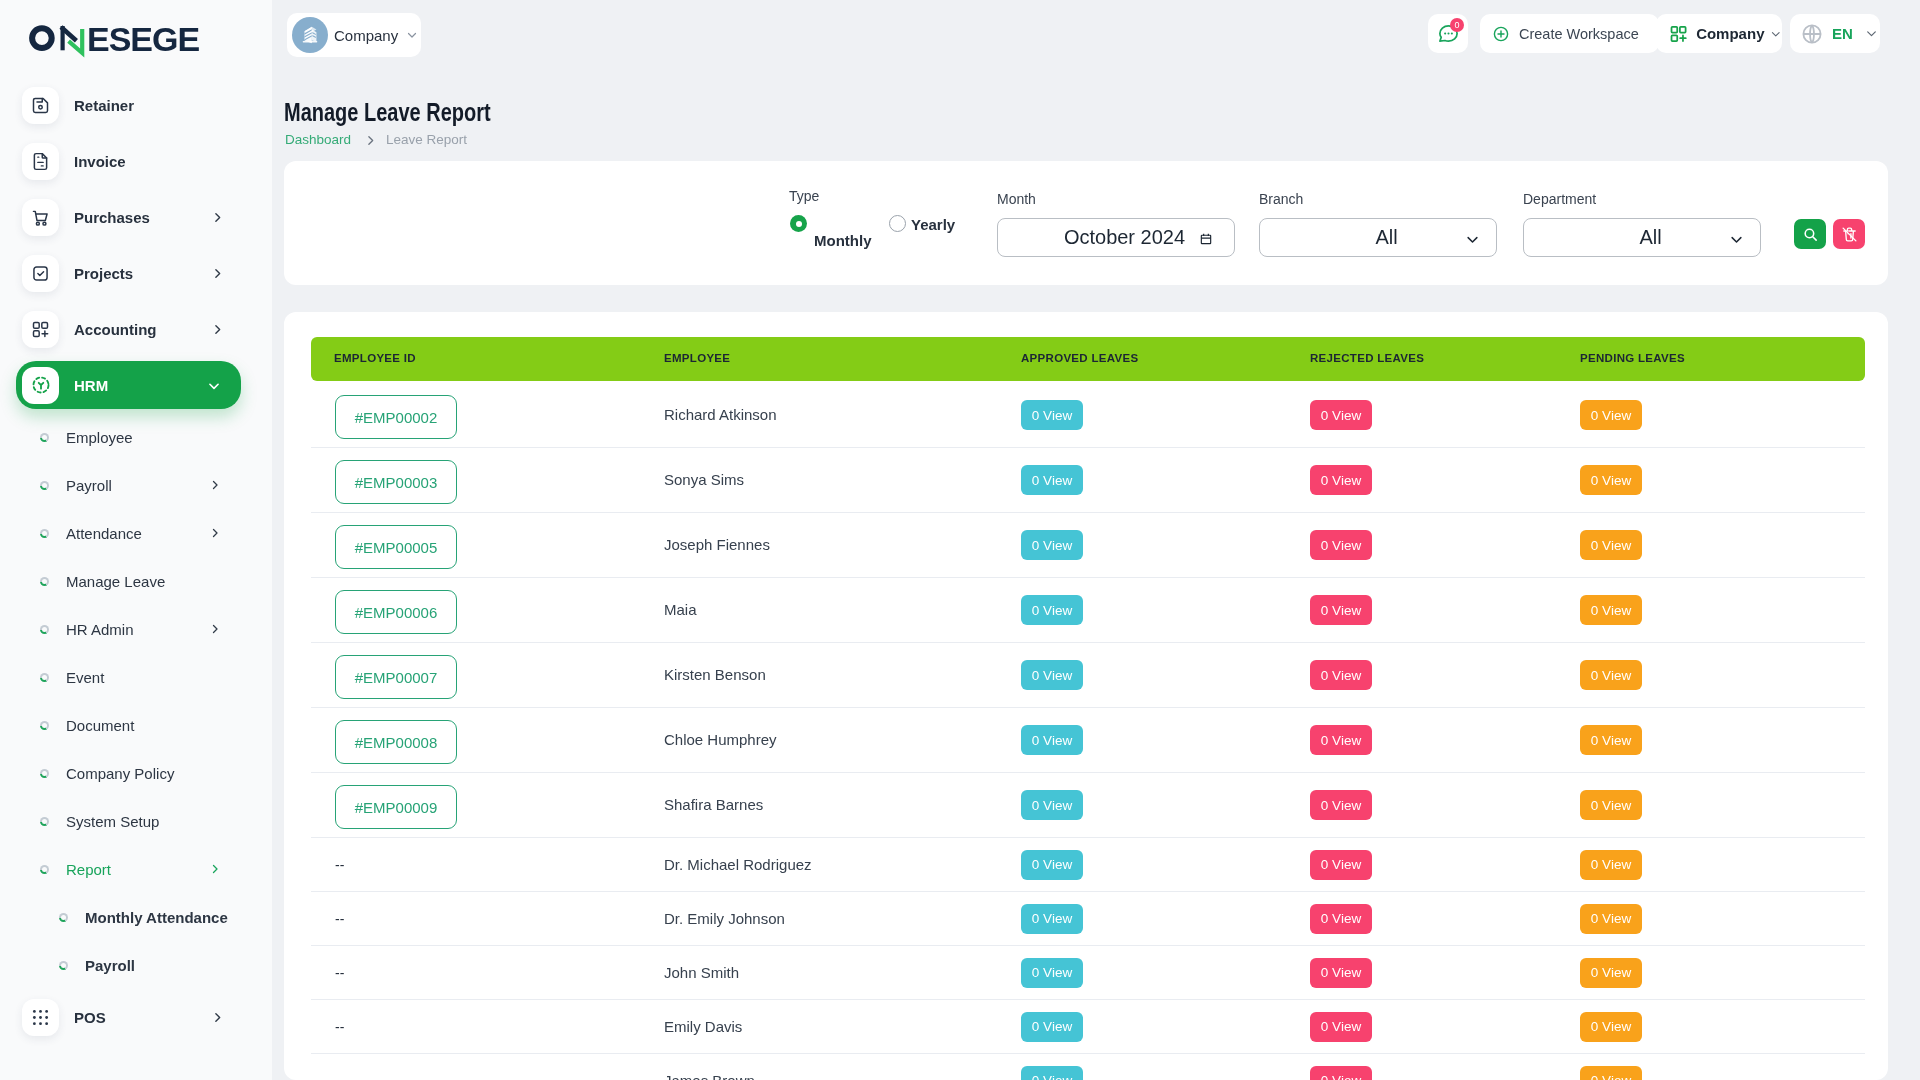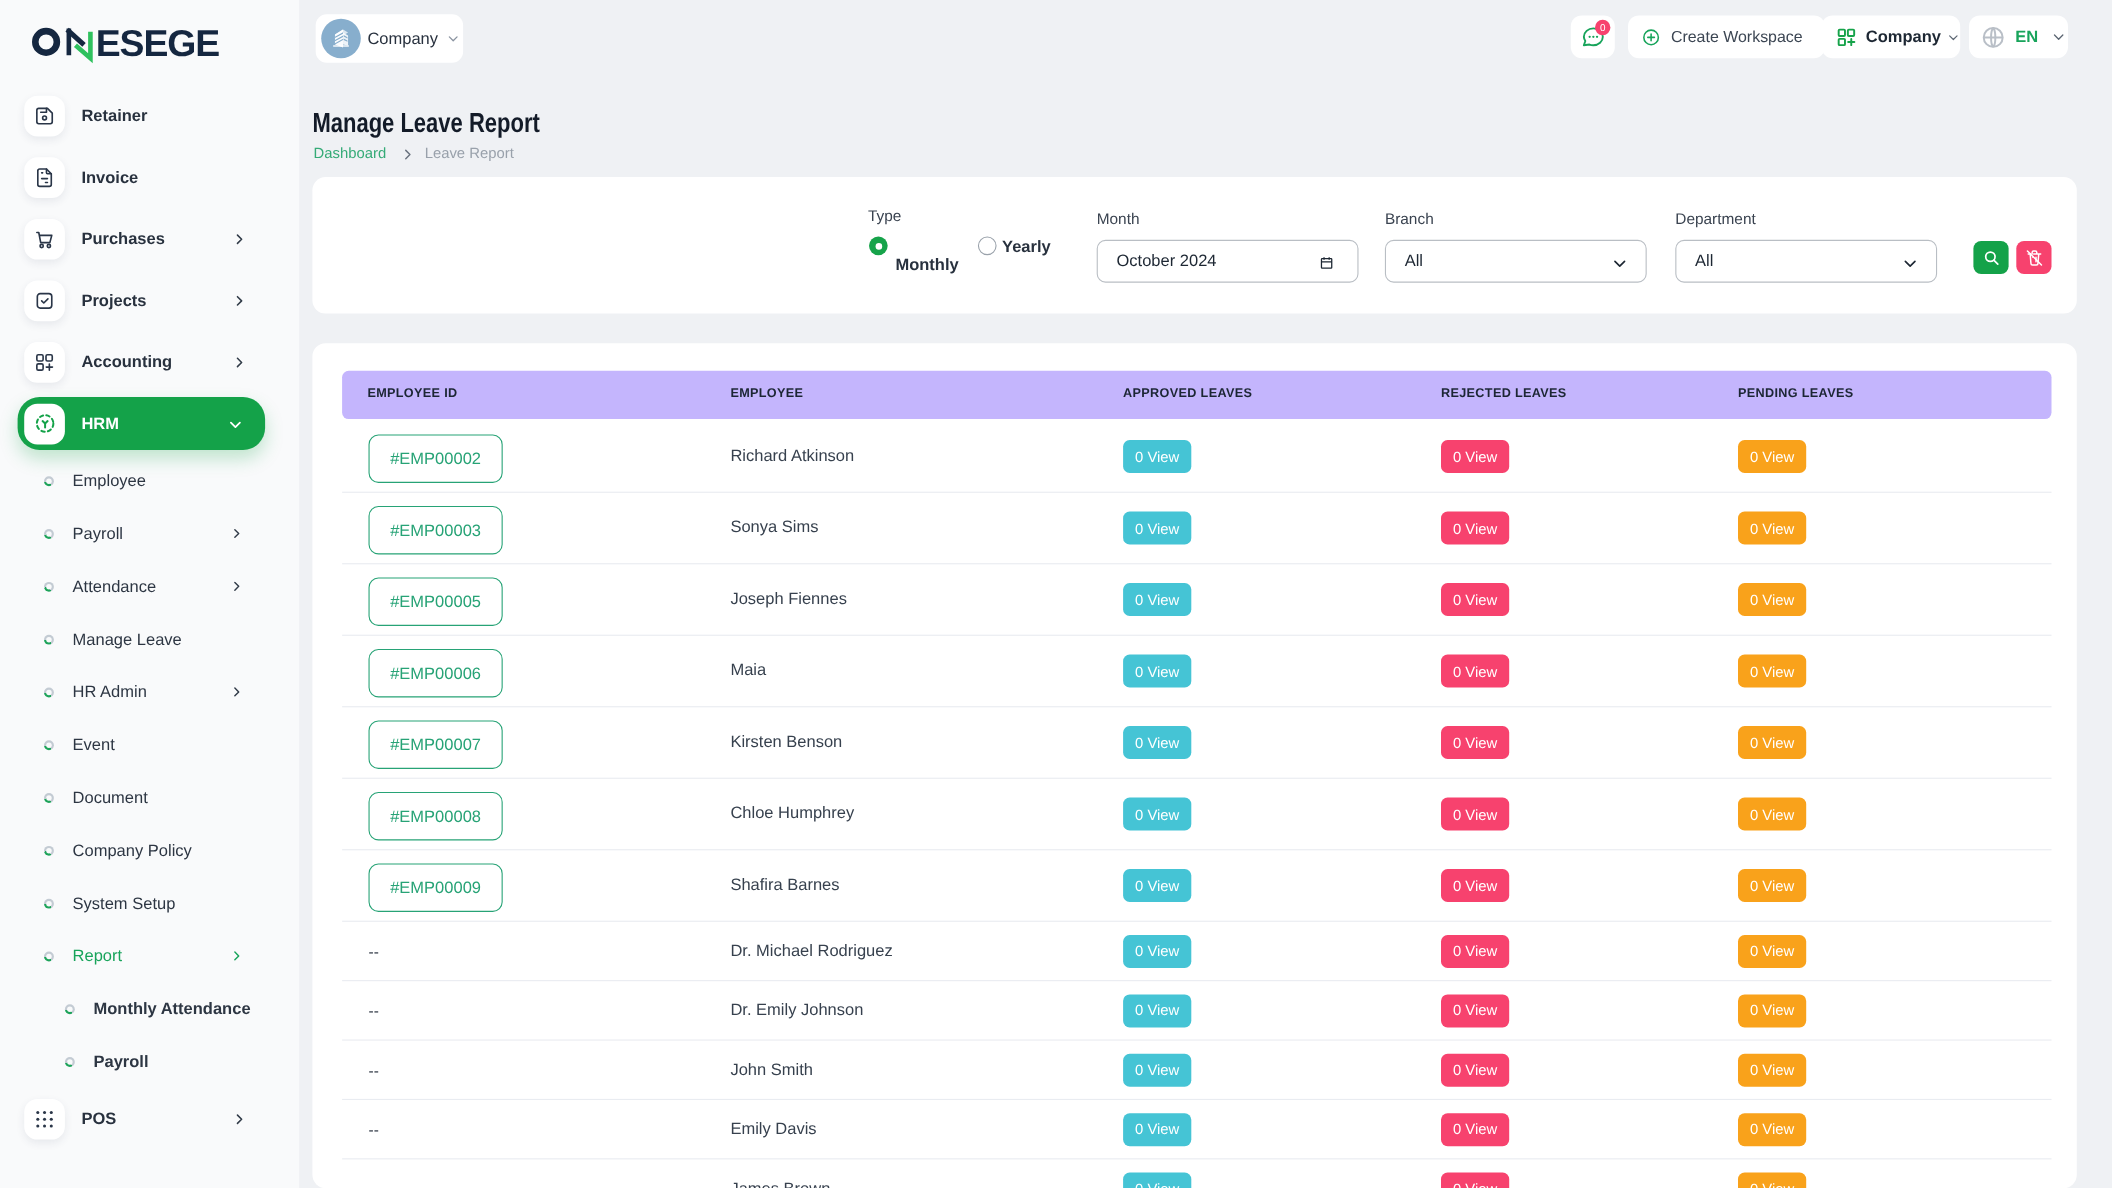--- a/index.html
+++ b/index.html
@@ -74,29 +74,29 @@
 .flabel { position:absolute; font-size:14px; color:#3a4350; }
 .radio-on { position:absolute; width:17px; height:17px; border-radius:50%;
   background:#16a34a; }
 .radio-on::after { content:""; position:absolute; left:5.5px; top:5.5px;
   width:6px; height:6px; border-radius:50%; background:#fff; }
 .radio-off { position:absolute; width:17px; height:17px; border-radius:50%;
   background:#fff; border:1.5px solid #9aa2ab; }
 .rlabel { position:absolute; font-size:15px; font-weight:700; color:#28313e; }
 .finput { position:absolute; height:39px; border:1px solid #b9bec4;
   border-radius:8px; background:#fff; display:flex; align-items:center;
-  font-size:15px; color:#1d2733; }
+  font-size:20px; color:#1d2733;justify-content:center; }
 .finput .v { margin-left:17px; }
 .finput svg { position:absolute; }
 .sqbtn { position:absolute; width:32px; height:30px; border-radius:7px;
   display:flex; align-items:center; justify-content:center; }
 
 .table-card { left:284px; top:312px; width:1604px; height:768px; overflow:hidden; }
 .thead { position:absolute; left:27px; top:25px; width:1554px; height:44px;
-  background:#c4b5fd; border-radius:6px; }
+  background:#84cc16; border-radius:6px; }
 .th { position:absolute; top:15px; font-size:11.5px; font-weight:700;
   color:#1c2634; letter-spacing:.3px; }
 .rows { position:absolute; left:27px; top:71px; width:1554px; }
 .row { position:relative; border-bottom:1px solid #e9ecf1; }
 .row.tall { height:65px; }
 .row.short { height:54px; }
 .ebadge { position:absolute; left:24px; top:12px; width:122px; height:44px;
   border:1px solid #27a376; border-radius:9px; color:#27a376; font-size:15px;
   display:flex; align-items:center; justify-content:center; }
 .dash { position:absolute; left:24px; top:50%; margin-top:-8px; font-size:14px;

